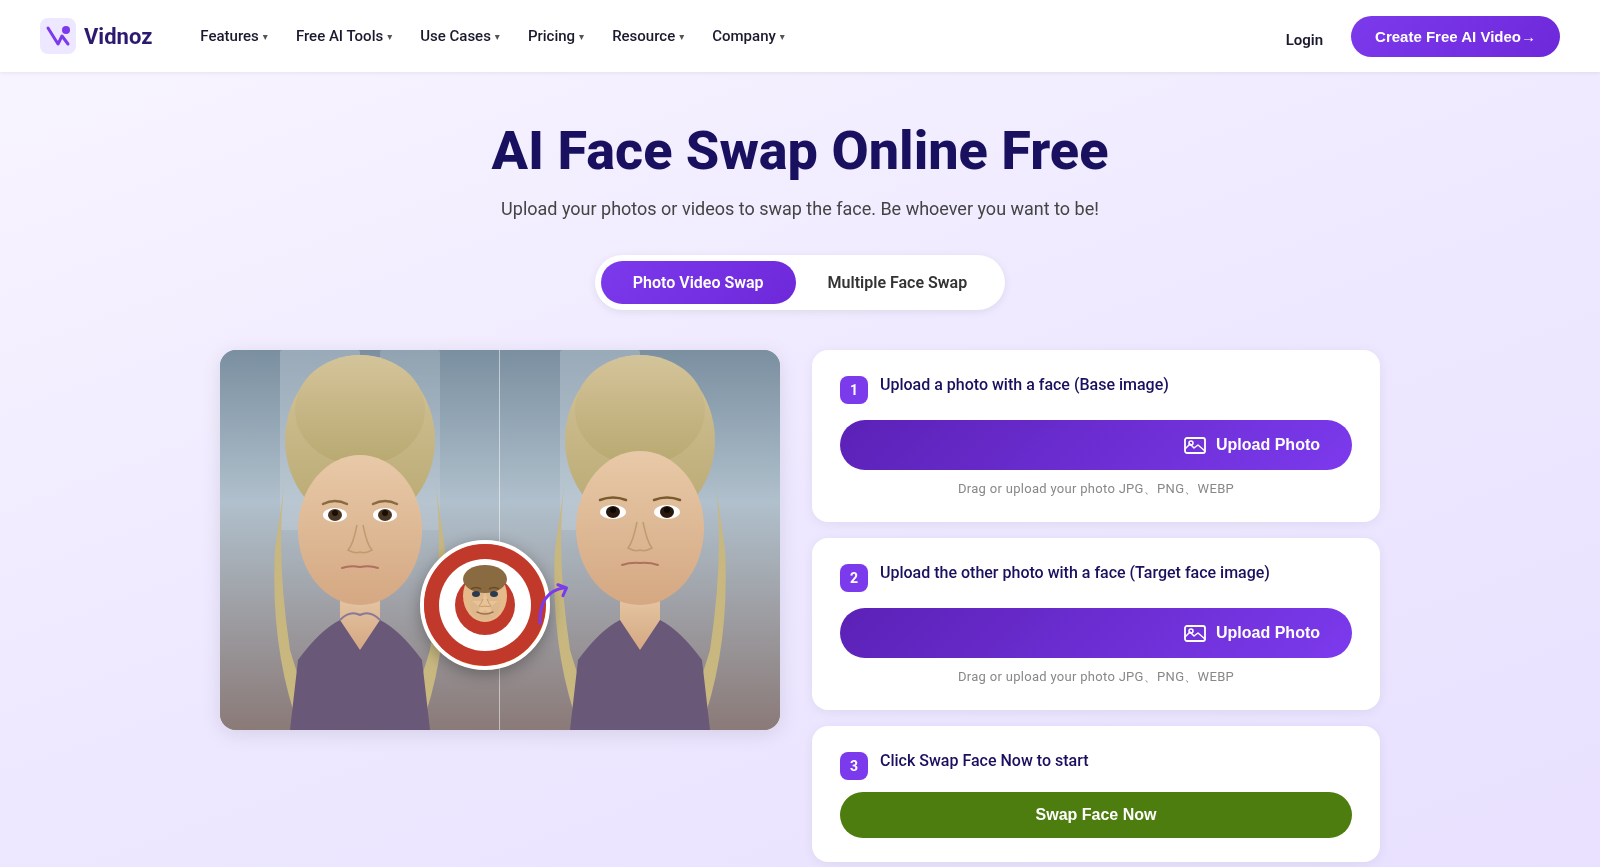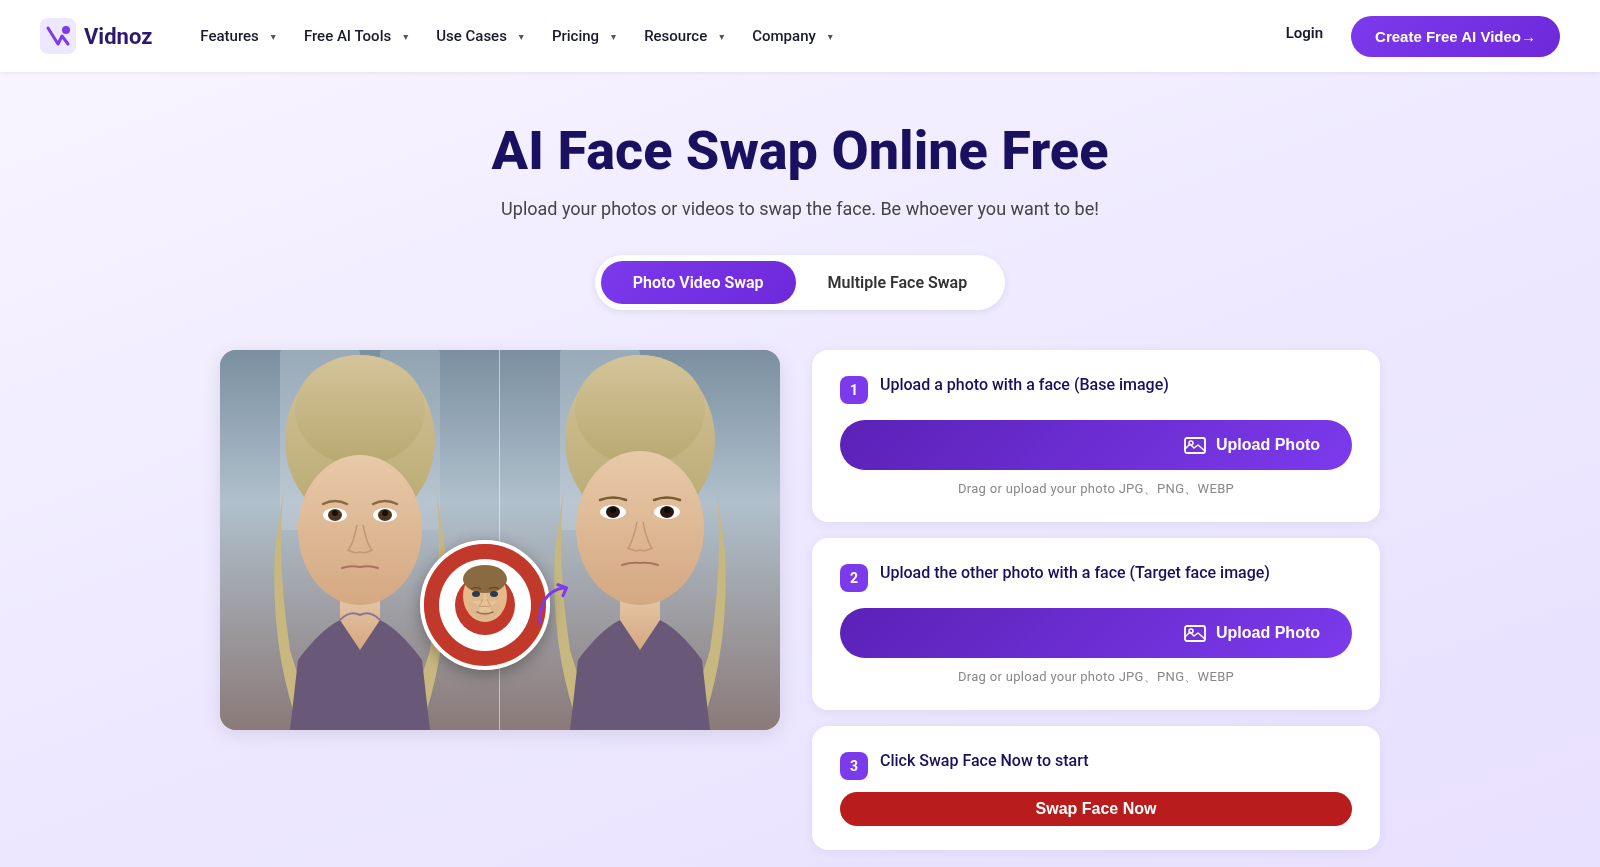--- a/index.html
+++ b/index.html
@@ -39,35 +39,35 @@
     }
     .nav-links {
       display: flex;
       align-items: center;
       gap: 4px;
       flex: 1;
     }
     .nav-item {
       display: flex;
       align-items: center;
-      gap: 12px;
+      gap: 4px;
       padding: 8px 12px;
       font-size: 15px;
       color: #1a1a2e;
       cursor: pointer;
       border-radius: 6px;
       font-weight: 500;
     }
     .chevron {
       font-size: 10px;
       color: #555;
     }
     .nav-right {
       display: flex;
-      align-items: flex-start;
+      align-items: flex-end;
       gap: 16px;
     }
     .login-btn {
       font-size: 15px;
       font-weight: 600;
       color: #1a1a2e;
       cursor: pointer;
       padding: 8px 12px;
     }
     .cta-btn {
@@ -268,25 +268,25 @@
       width: 100%;
       margin-bottom: 10px;
     }
     .upload-hint {
       text-align: center;
       font-size: 13px;
       color: #888;
       letter-spacing: 0.3px;
     }
     .swap-btn {
-      background: #b91c1c;
+      background: #4d7c0f;
       color: #fff;
       border: none;
       border-radius: 50px;
-      padding: 8px 32px;
+      padding: 14px 32px;
       font-size: 16px;
       font-weight: 600;
       cursor: pointer;
       width: 100%;
       margin-top: 12px;
     }
     .step-card-3 .step-header {
       margin-bottom: 0;
     }
     

